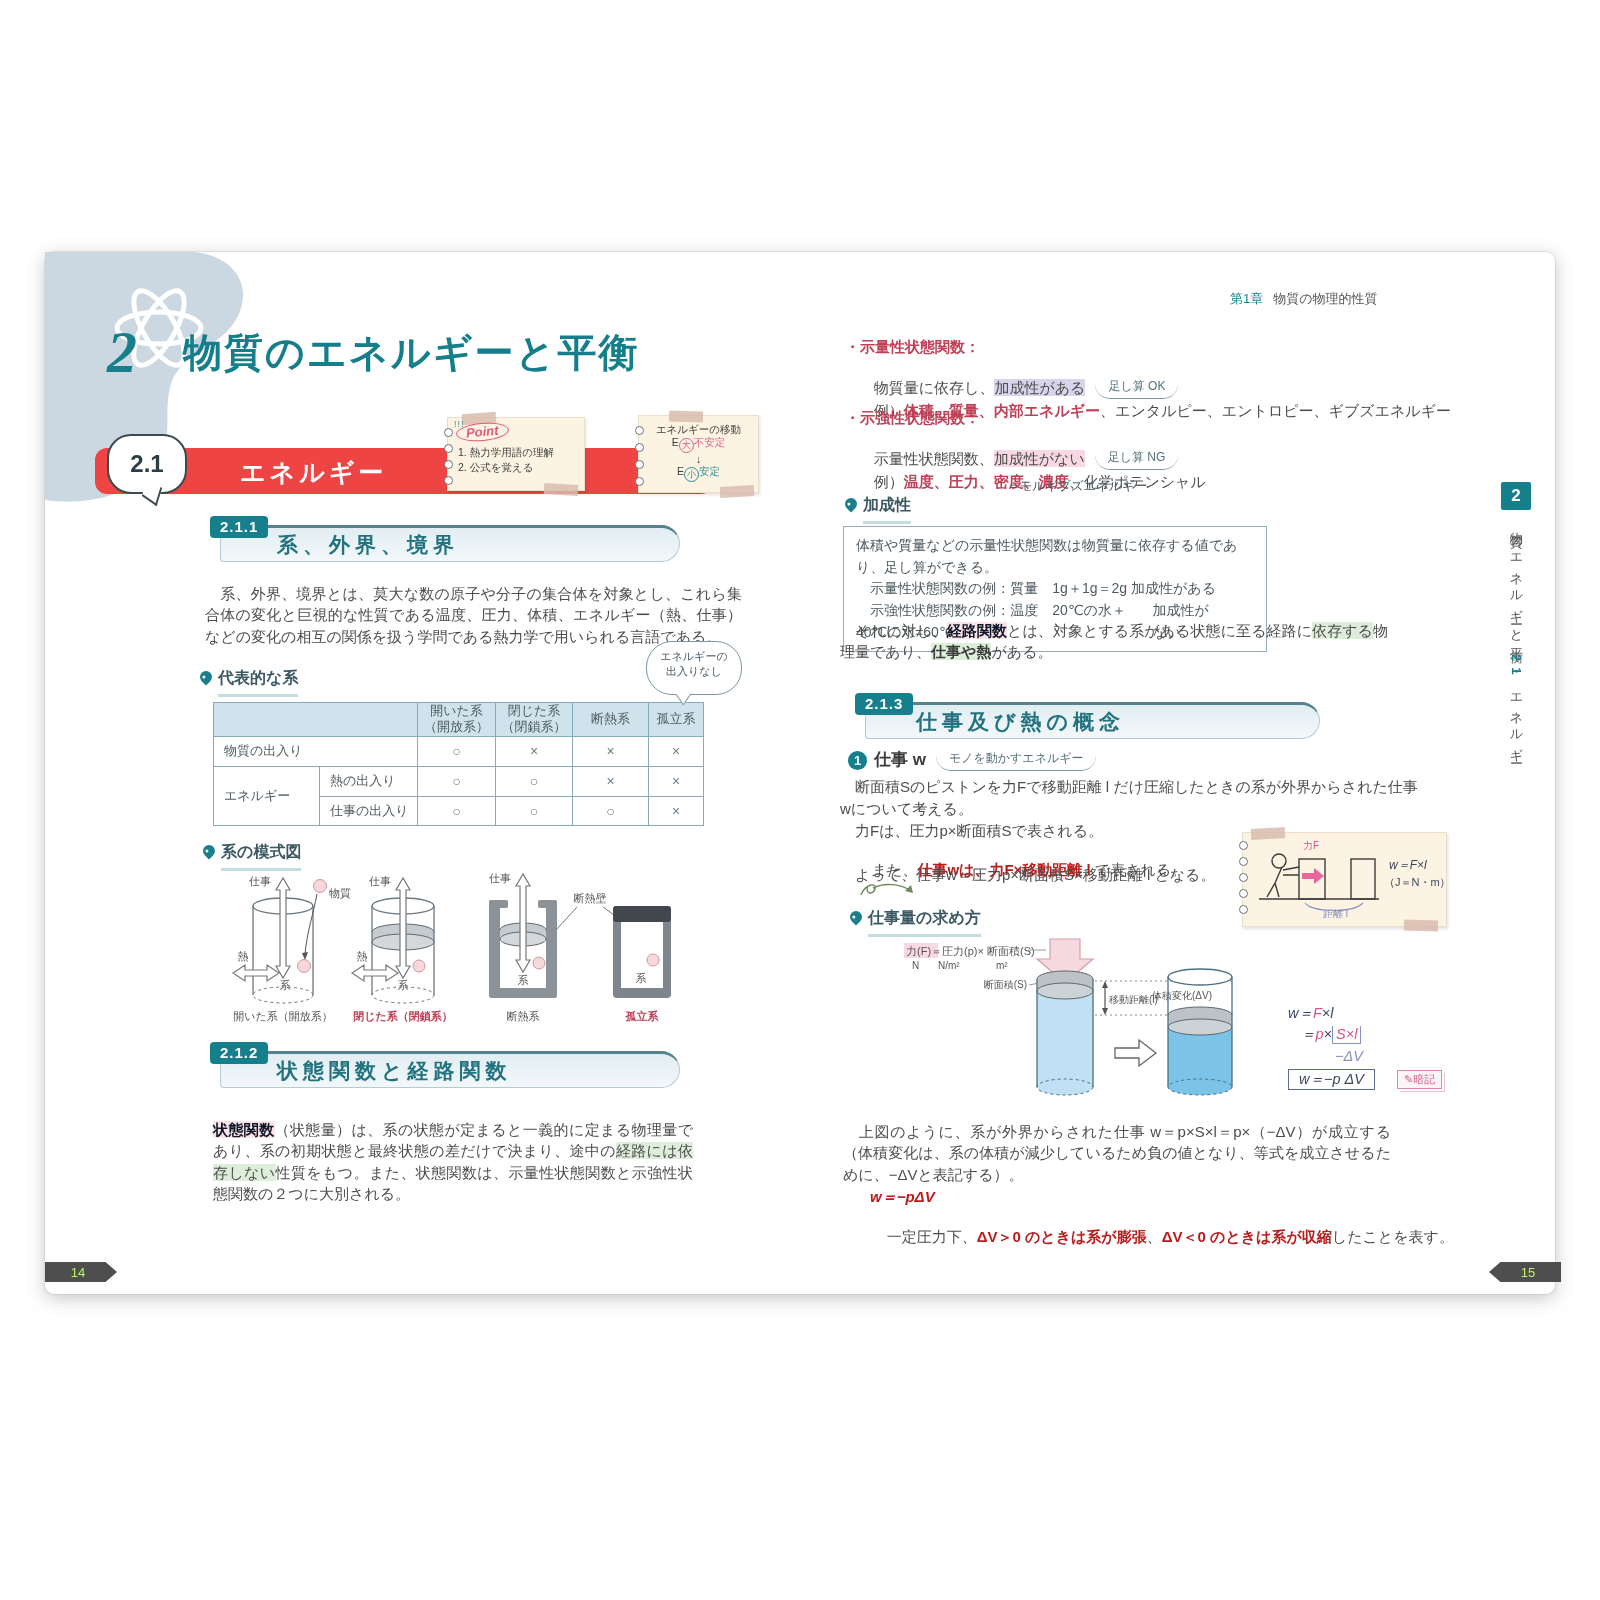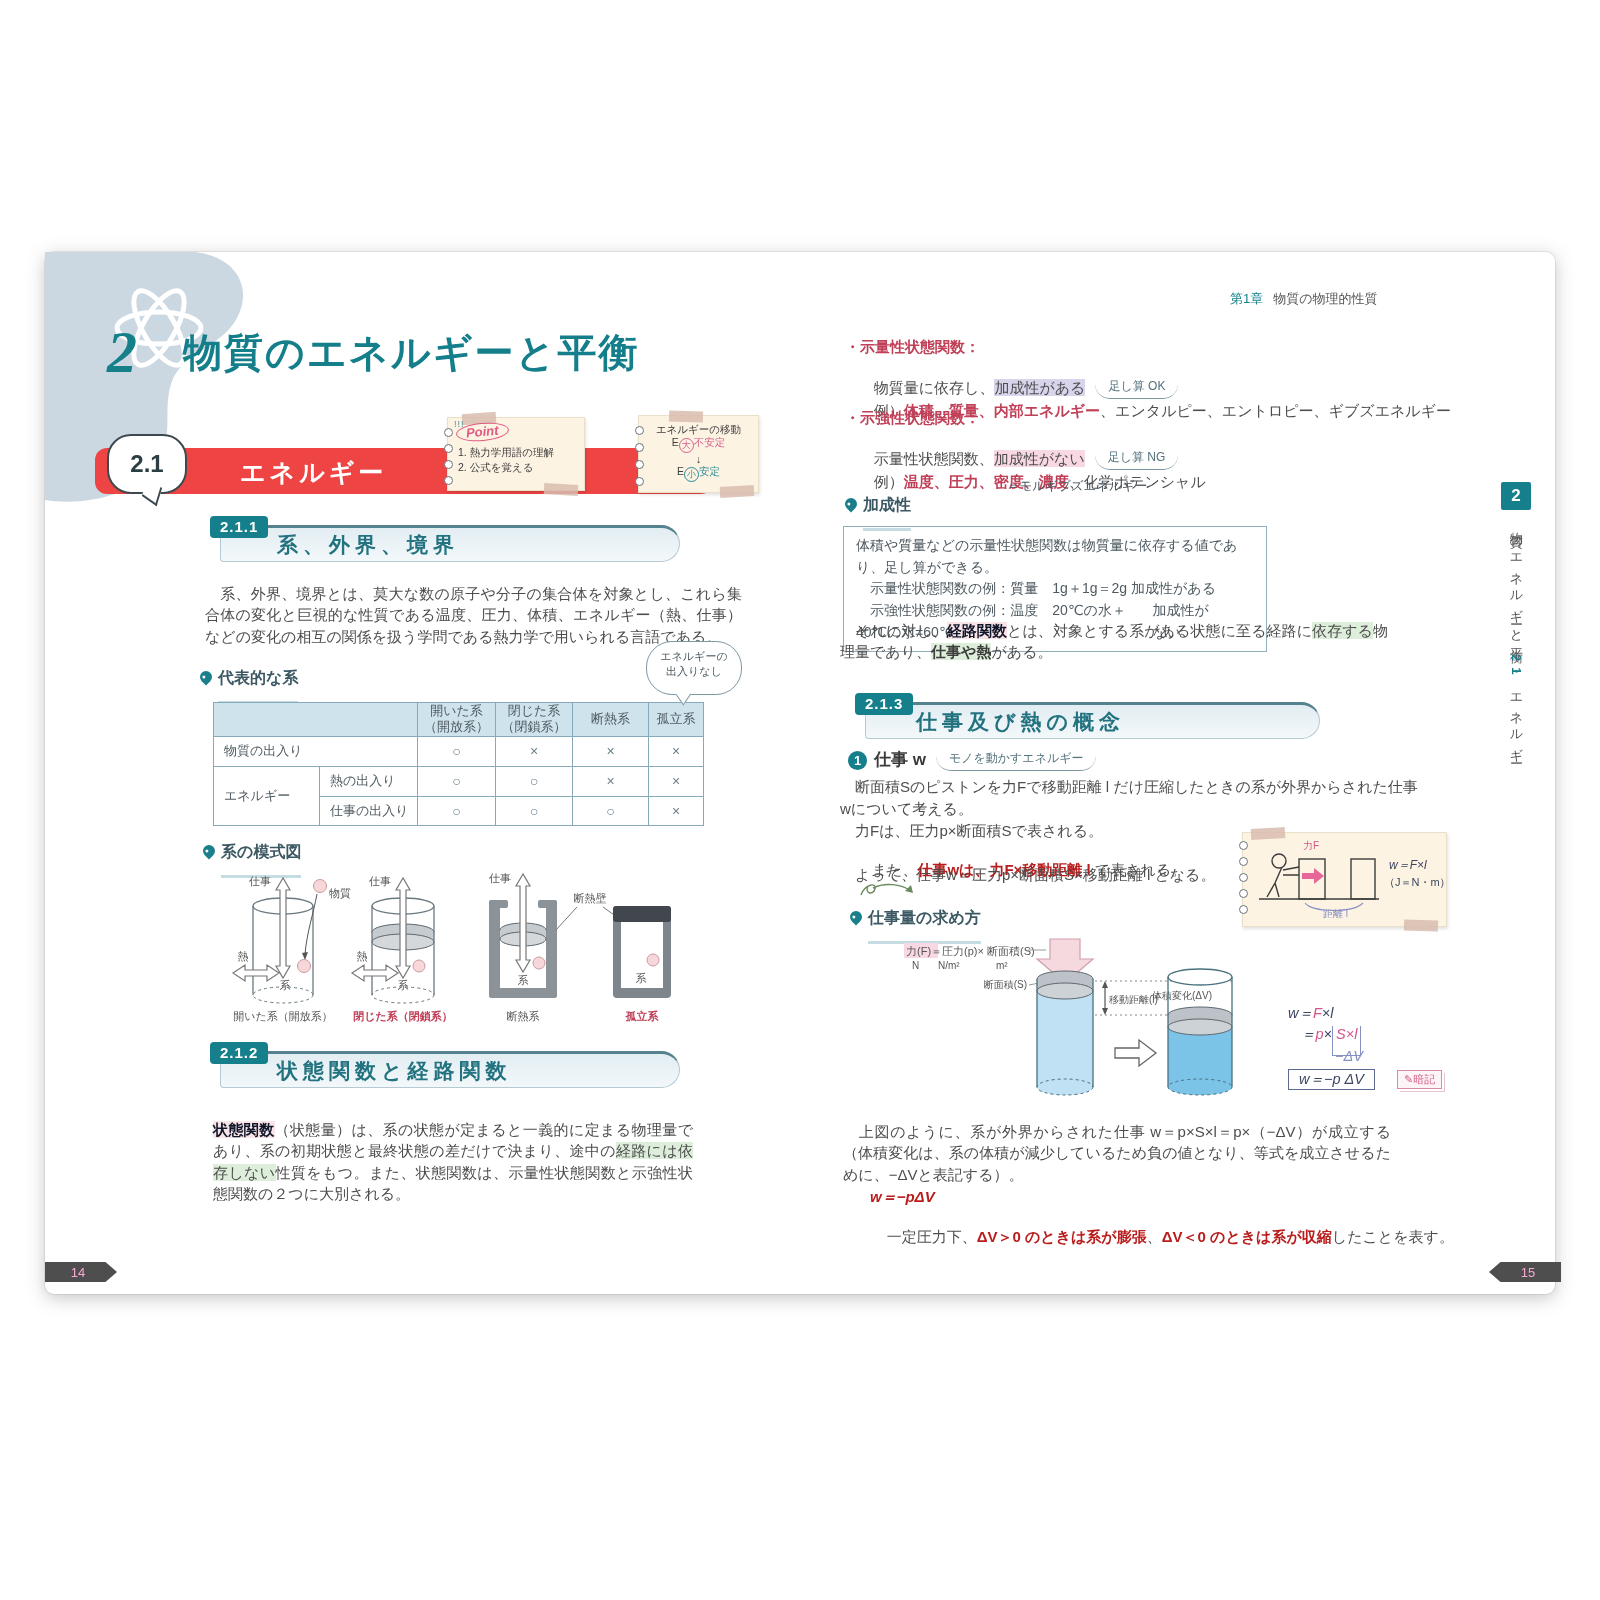--- a/index.html
+++ b/index.html
@@ -47,21 +47,21 @@
         display:flex;align-items:center;color:#22727f;font-size:21px;font-weight:bold;letter-spacing:5px;
         padding-left:56px;box-sizing:border-box;}
 
   .body-par{position:absolute;font-size:15px;line-height:1.42;color:#4d4d4d;text-align:justify;}
   .redw{color:#0f172a;font-weight:bold;background:#fbe4e8;}
   .greenhl{background:#ddeeda;}
   .boldg{font-weight:bold;color:#3e3e3e;}
 
   
   .plabel{position:absolute;font-size:16px;font-weight:bold;color:#3c5863;}
-  .plabel .txt{border-bottom:3px solid #c5dde2;padding-bottom:15px;}
+  .plabel .txt{border-bottom:3px solid #c5dde2;padding-bottom:8px;}
   .pin{display:inline-block;width:12px;height:12px;background:#1a7f8a;border-radius:50% 50% 50% 0;
        transform:rotate(-45deg);margin-right:6px;position:relative;top:0px;}
   .pin::before{content:"";position:absolute;left:3px;top:3px;width:3px;height:3px;background:#fff;border-radius:50%;}
 
   
   .iso-bubble{position:absolute;border:1.5px solid #7d98a3;border-radius:26px;background:#fff;
               font-size:11px;color:#4a5a62;text-align:center;padding-top:7px;line-height:1.35;z-index:2;}
   .iso-bubble::after{content:"";position:absolute;left:30px;bottom:-7px;width:12px;height:12px;background:#fff;
               border-right:1.5px solid #7d98a3;border-bottom:1.5px solid #7d98a3;transform:rotate(55deg) skewX(20deg);}
 
@@ -94,26 +94,26 @@
   .numcirc{display:inline-flex;width:19px;height:19px;border-radius:50%;background:#157f8b;color:#fff;
            align-items:center;justify-content:center;font-size:13px;font-weight:bold;margin-right:7px;}
   .witem{position:absolute;font-size:17px;font-weight:bold;color:#3a3a3a;}
 
   .wline{position:absolute;font-size:15px;color:#4d4d4d;white-space:pre;}
   .wbold{font-weight:bold;color:#b91c1c;}
 
   
   .fml{position:absolute;font-size:14.5px;color:#3c4660;font-style:italic;}
   .fpink{color:#d5538c;} .fnavy{color:#3c4660;} .fblue{color:#8891c4;}
-  .ubr{border:1.6px solid #8891c4;border-top:none;padding:0 3px 13px;}
+  .ubr{border:1.6px solid #8891c4;border-top:none;padding:0 3px 1px;}
   .fbox{border:1.5px solid #5c6a90;padding:1px 10px 2px;background:#fff;}
   .memo{position:absolute;font-size:11px;color:#d5608c;border:1px solid #d98aa8;background:#fdf4f7;
         padding:1px 6px;box-shadow:2px 2px 0 #fff,3px 3px 0 #e8c1cf;}
 
-  .pennant{position:absolute;height:20px;width:66px;background:#4e4e4e;color:#f9a8d4;font-size:13px;
+  .pennant{position:absolute;height:20px;width:66px;background:#4e4e4e;color:#bef264;font-size:13px;
            display:flex;align-items:center;justify-content:center;}
   .pennant.left{clip-path:polygon(0 0,84% 0,100% 50%,84% 100%,0 100%);padding-right:6px;}
   .pennant.right{clip-path:polygon(16% 0,100% 0,100% 100%,16% 100%,0 50%);padding-left:6px;}
 
   .side-tab{position:absolute;display:flex;flex-direction:column;align-items:center;}
   .tabnum{width:30px;height:28px;background:#157f8b;color:#fff;font-weight:bold;font-size:17px;
           display:flex;align-items:center;justify-content:center;border-radius:2px;}
   .vtxt{writing-mode:vertical-rl;letter-spacing:3px;font-size:13px;color:#555;}
   .vteal{color:#157f8b;font-weight:bold;}
 </style>

